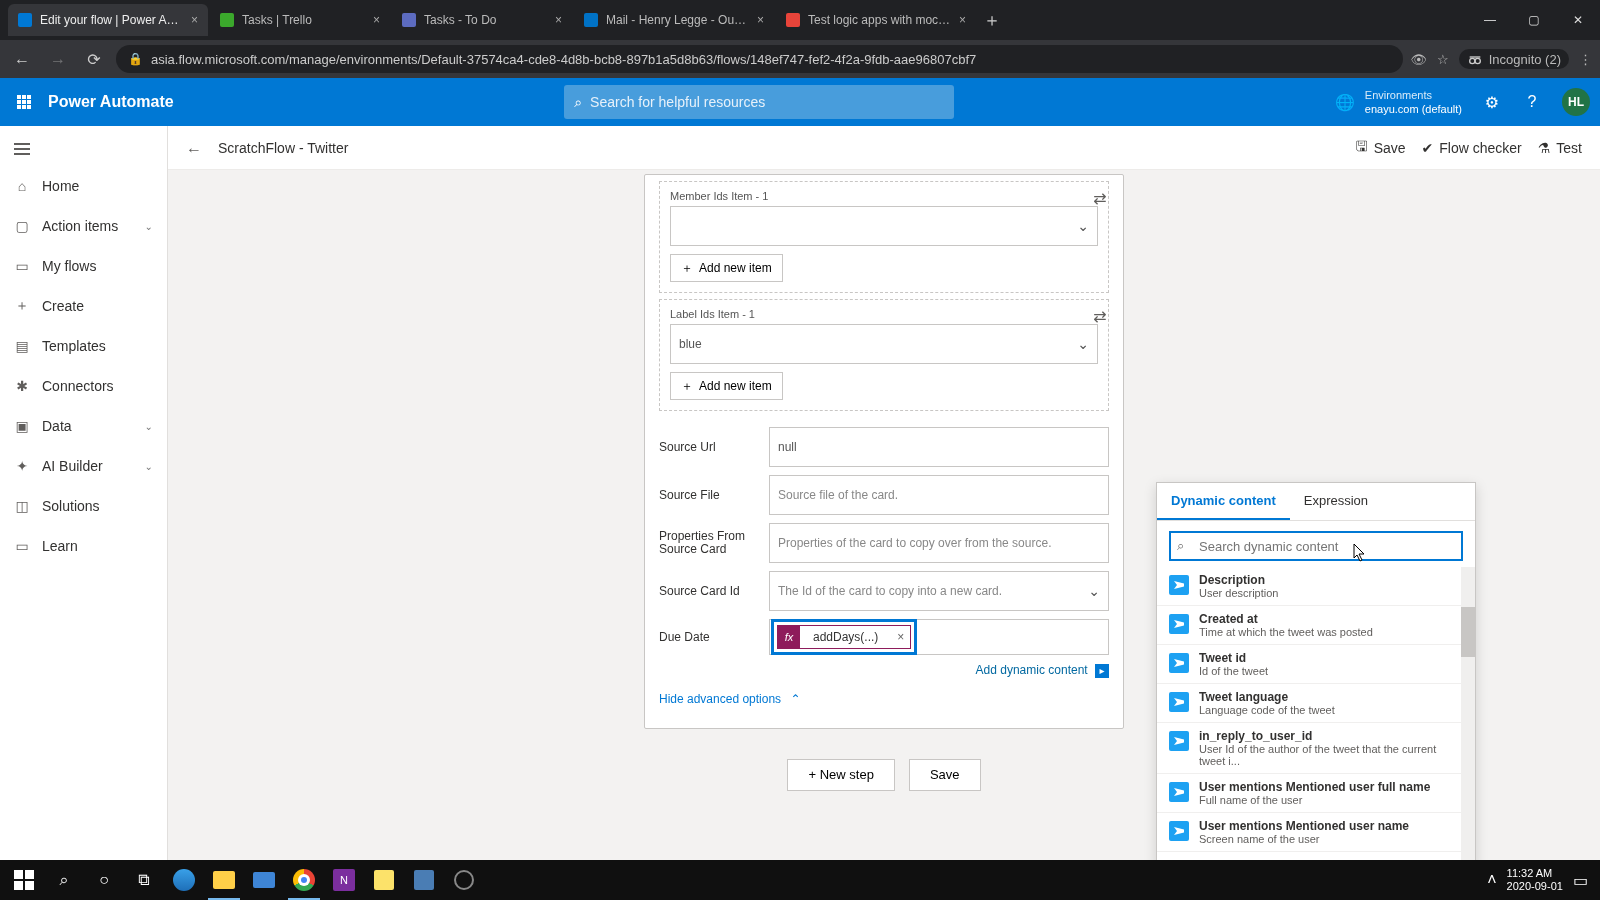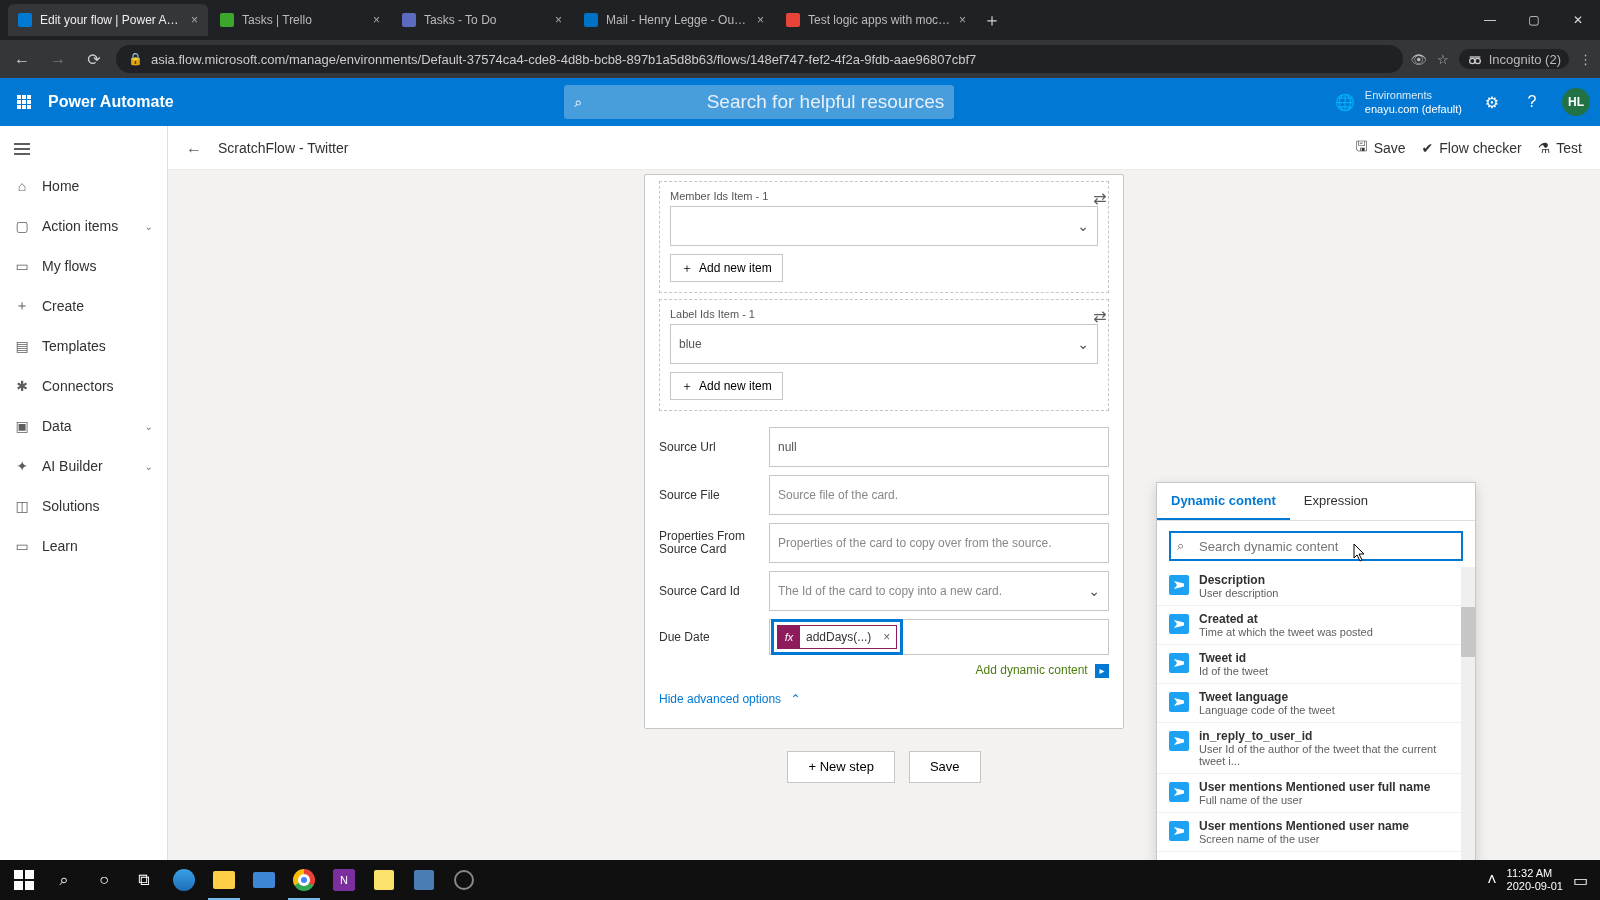--- a/index.html
+++ b/index.html
@@ -16,21 +16,21 @@
 .nav-btn { width: 28px; height: 28px; color: #ccc; display: flex; align-items: center; justify-content: center; font-size: 16px; cursor: pointer; }
 .addr { flex: 1; height: 28px; background: #202124; border-radius: 14px; display: flex; align-items: center; padding: 0 12px; color: #ccc; font-size: 13px; }
 .addr .lock { margin-right: 8px; font-size: 12px; }
 .addr-right { display: flex; align-items: center; gap: 10px; color: #bbb; font-size: 13px; }
 .incog-pill { display: flex; align-items: center; gap: 6px; background: #202124; padding: 2px 8px; border-radius: 12px; }
 .incog-pill svg { width: 16px; height: 16px; }
 .pa-header { height: 48px; background: #0078d4; display: flex; align-items: center; color: #fff; }
 .pa-waffle { width: 48px; height: 48px; display: flex; align-items: center; justify-content: center; font-size: 16px; cursor: pointer; }
 .pa-brand { font-size: 16px; font-weight: 600; padding-right: 20px; }
 .pa-search { flex: 0 0 390px; margin: 0 auto; height: 34px; background: #489ddc; border-radius: 3px; display: flex; align-items: center; padding: 0 10px; color: #fff; font-size: 14px; }
-.pa-search input { flex: 1; background: transparent; border: none; outline: none; color: #fff; font-size: 19px; text-align: right; }
+.pa-search input { flex: 1; background: transparent; border: none; outline: none; color: #fff; font-size: 14px; }
 .pa-search input::placeholder { color: #e7f1fa; }
 .pa-spacer { flex: 1; }
 .pa-env { font-size: 11px; line-height: 14px; padding-right: 10px; }
 .pa-icon-btn { width: 40px; height: 48px; display: flex; align-items: center; justify-content: center; font-size: 16px; cursor: pointer; }
 .pa-avatar { width: 28px; height: 28px; border-radius: 50%; background: #217346; display:flex; align-items:center; justify-content:center; font-size:12px; font-weight:600; margin: 0 10px; }
 .pa-body { display: flex; height: calc(900px - 40px - 38px - 48px - 40px); background: #f3f2f1; }
 .sidebar { width: 168px; background: #fff; border-right: 1px solid #e1dfdd; padding-top: 6px; }
 .side-item { display: flex; align-items: center; height: 40px; padding: 0 14px; font-size: 14px; color: #323130; cursor: pointer; gap: 12px; }
 .side-item .chev { margin-left: auto; font-size: 10px; color: #777; }
 .side-icon { width: 16px; text-align: center; color: #605e5c; }
@@ -48,27 +48,27 @@
 .field-input.select::after { content:"⌄"; position:absolute; right:8px; color:#555; font-size:14px; }
 .dotted-box { border: 1px dashed #c8c6c4; padding: 8px 10px 10px 10px; margin: 6px 14px; position: relative; }
 .dotted-label { font-size: 11px; color: #555; margin-bottom: 4px; }
 .add-item-btn { margin-top: 8px; border: 1px solid #c8c6c4; background:#fff; height: 28px; padding: 0 10px; font-size: 12px; display: inline-flex; align-items: center; gap: 6px; cursor: pointer; }
 .switch-icon { position: absolute; right: -2px; top: 6px; width: 20px; height: 20px; color: #605e5c; display:flex; align-items:center; justify-content:center; }
 .due-row { padding: 4px 14px; }
 .due-content { border: 1px solid #c8c6c4; height: 36px; display: flex; align-items: center; padding: 0 4px; flex:1; }
 .expr-chip-wrap { border: 3px solid #0078d4; padding: 3px; display:inline-block; margin-left: -3px; }
 .expr-chip { background: #fff; border: 1px solid #8e1b5b; height: 24px; display: inline-flex; align-items: center; font-size: 12px; }
 .expr-fx { background: #8e1b5b; color:#fff; width: 22px; height: 100%; display:flex; align-items:center; justify-content:center; font-style: italic; font-size: 11px; }
-.expr-text { padding: 0 6px; color: #333; }
+.expr-text { padding: 0 13px; color: #333; }
 .expr-x { padding: 0 6px; color: #666; cursor:pointer; }
 .adc-link { text-align: right; padding: 4px 14px; font-size: 12px; }
-.adc-link a { color: #4d7c0f; text-decoration: none; text-align: right; }
+.adc-link a { color: #0369a1; text-decoration: none; text-align: right; }
 .adc-sq { display:inline-block; width:14px; height:14px; background:#0078d4; color:#fff; font-size:10px; text-align:center; line-height:14px; margin-left:4px; vertical-align:middle; }
 .hide-adv { padding: 10px 14px 22px 14px; font-size: 12px; color: #0078d4; cursor:pointer; }
-.below-buttons { display:flex; gap: 14px; justify-content:flex-end; margin-top: 22px; }
+.below-buttons { display:flex; gap: 14px; justify-content:flex-end; margin-top: 30px; }
 .step-btn { border: 1px solid #c8c6c4; background: #fff; height: 32px; padding: 0 20px; font-size: 13px; cursor:pointer; }
 .dc-panel { position: absolute; right: 124px; top: 312px; width: 320px; background: #fff; border: 1px solid #c8c6c4; box-shadow: 0 4px 12px rgba(0,0,0,0.15); }
 .dc-tabs { display: flex; border-bottom: 1px solid #e1dfdd; }
 .dc-tab { padding: 10px 14px; font-size: 13px; color: #323130; cursor:pointer; }
 .dc-tab.active { color:#0078d4; border-bottom: 2px solid #0078d4; font-weight:600; }
 .dc-search-wrap { padding: 10px 12px 6px 12px; position:relative; }
 .dc-search { width: 100%; height: 30px; border: 2px solid #0078d4; padding: 0 8px 0 28px; font-size: 13px; outline:none; }
 .dc-search-icon { position:absolute; left: 20px; top: 17px; color:#666; font-size:13px; }
 .dc-list { max-height: 300px; overflow: hidden; position:relative; }
 .dc-item { display:flex; padding: 6px 12px; border-bottom: 1px solid #f0efee; gap: 10px; cursor:pointer; }

